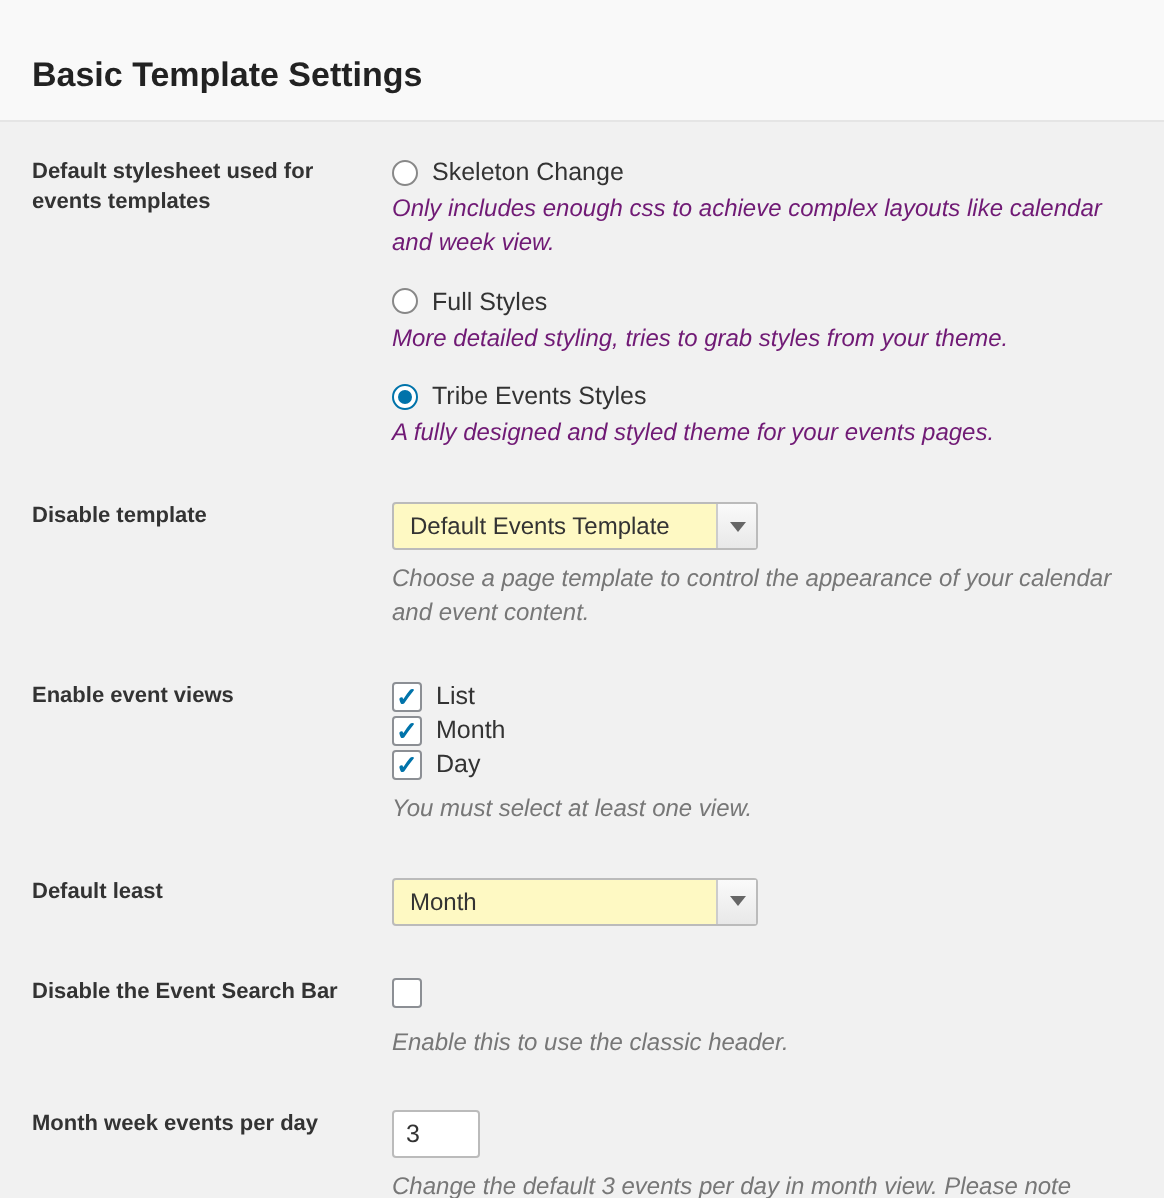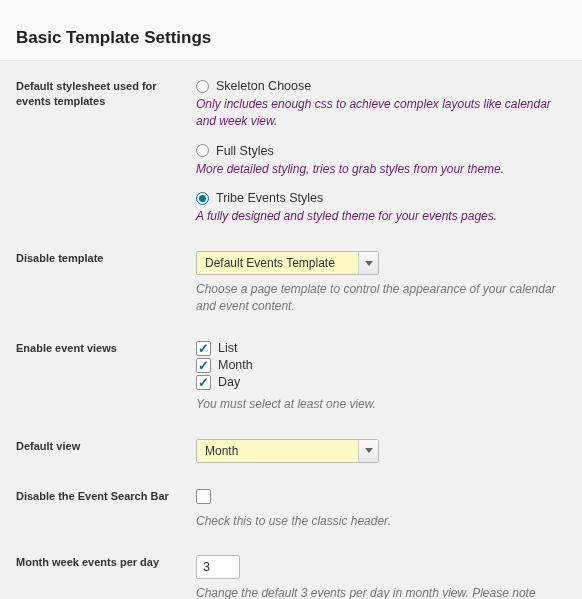--- a/index.html
+++ b/index.html
@@ -158,21 +158,21 @@
 </div>
 
 <div class="body">
 
   <div class="row">
     <div class="label-col">Default stylesheet used for events templates</div>
     <div class="field-col">
       <div class="radio-opt">
         <div class="radio-line">
           <span class="radio"></span>
-          <span>Skeleton Choose</span>
+          <span>Skeleton Change</span>
         </div>
         <div class="desc">Only includes enough css to achieve complex layouts like calendar and week view.</div>
       </div>
       <div class="radio-opt">
         <div class="radio-line">
           <span class="radio"></span>
           <span>Full Styles</span>
         </div>
         <div class="desc">More detailed styling, tries to grab styles from your theme.</div>
       </div>
@@ -212,34 +212,34 @@
       </div>
       <div class="check-line">
         <span class="checkbox checked"></span>
         <span>Day</span>
       </div>
       <div class="desc-block">You must select at least one view.</div>
     </div>
   </div>
 
   <div class="row">
-    <div class="label-col">Default view</div>
+    <div class="label-col">Default least</div>
     <div class="field-col">
       <div class="select">
         <span>Month</span>
         <span class="caret-box"></span>
       </div>
     </div>
   </div>
 
   <div class="row">
     <div class="label-col">Disable the Event Search Bar</div>
     <div class="field-col">
       <span class="checkbox"></span>
-      <div class="desc-block">Check this to use the classic header.</div>
+      <div class="desc-block">Enable this to use the classic header.</div>
     </div>
   </div>
 
   <div class="row">
     <div class="label-col">Month week events per day</div>
     <div class="field-col">
       <div class="text-input">
         <span>3</span>
       </div>
       <div class="desc-block">

